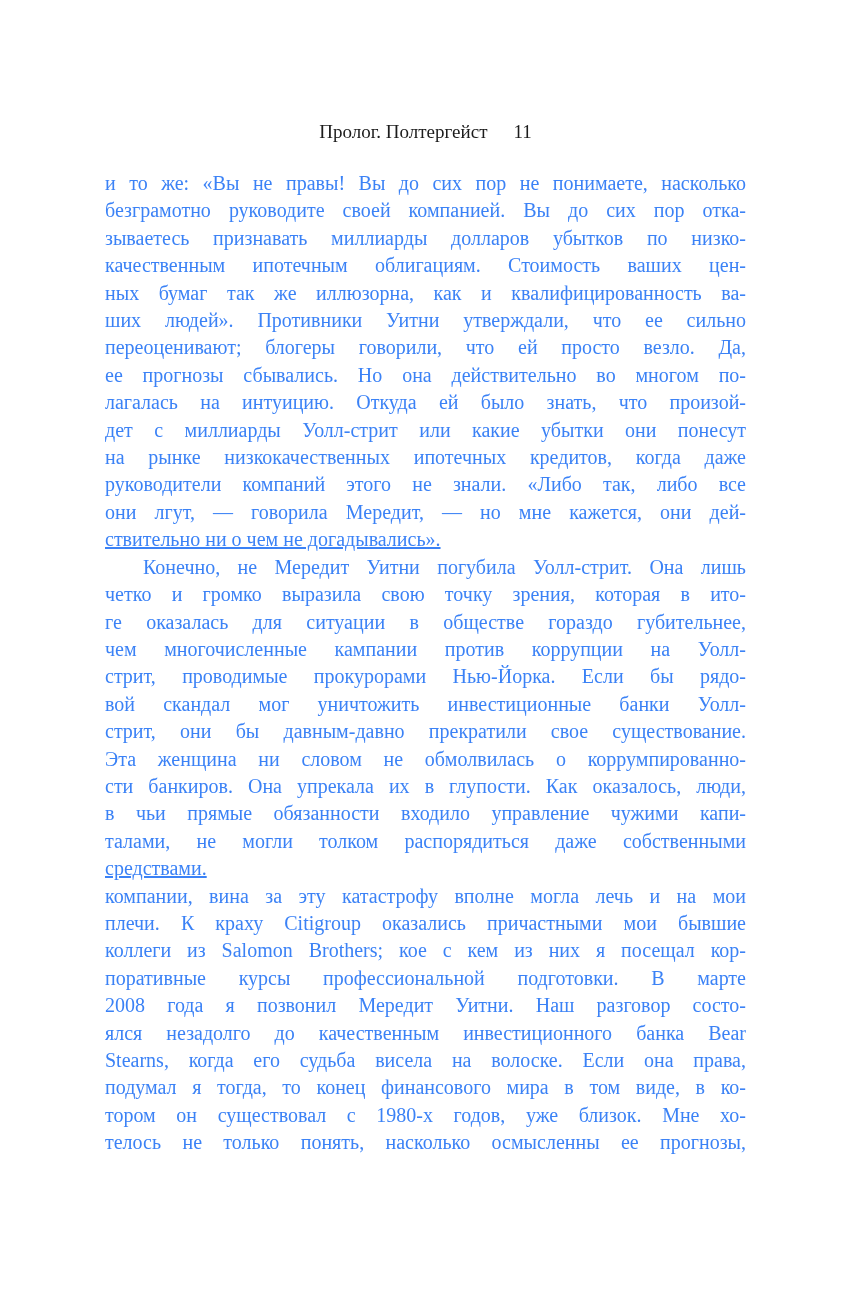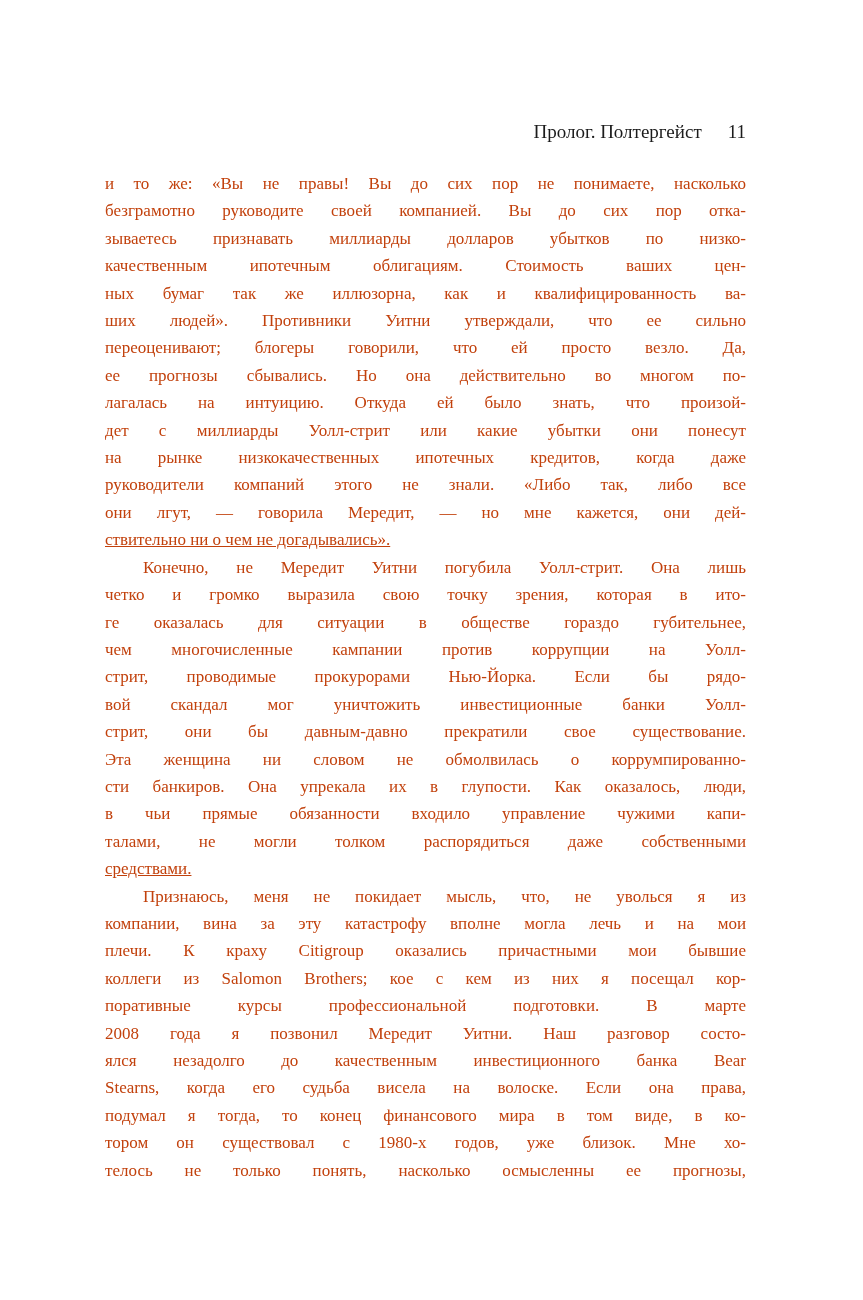--- a/index.html
+++ b/index.html
@@ -13,34 +13,34 @@
     height: 1300px;
     background: #ffffff;
     color: #1c1c1c;
     font-family: "Liberation Serif", "DejaVu Serif", serif;
     box-sizing: border-box;
     padding: 122px 117px 0 105px;
     overflow: hidden;
   }
   .running-header {
     display: flex;
-    justify-content: flex-end;
+    justify-content: center;
     align-items: baseline;
     font-size: 19px;
     line-height: 19px;
     margin-bottom: 29px;
     color: #1c1c1c;
   }
   .running-header .page-num {
     margin-left: 26px;
   }
   .text-block {
-    font-size: 17px;
+    font-size: 20px;
     line-height: 27.4px;
-    color: #c2410c;
+    color: #3b82f6;
   }
   .para {
     margin: 0;
     padding: 0;
   }
   .line {
     text-align: justify;
     text-align-last: justify;
     white-space: normal;
   }
@@ -90,21 +90,20 @@
       <div class="line">вой скандал мог уничтожить инвестиционные банки Уолл-</div>
       <div class="line">стрит, они бы давным-давно прекратили свое существование.</div>
       <div class="line">Эта женщина ни словом не обмолвилась о коррумпированно-</div>
       <div class="line">сти банкиров. Она упрекала их в глупости. Как оказалось, люди,</div>
       <div class="line">в чьи прямые обязанности входило управление чужими капи-</div>
       <div class="line">талами, не могли толком распорядиться даже собственными</div>
       <div class="line end">средствами.</div>
     </div>
 
     <div class="para">
-      <div class="line indent">Признаюсь, меня не покидает мысль, что, не уволься я из</div>
       <div class="line">компании, вина за эту катастрофу вполне могла лечь и на мои</div>
       <div class="line">плечи. К краху Citigroup оказались причастными мои бывшие</div>
       <div class="line">коллеги из Salomon Brothers; кое с кем из них я посещал кор-</div>
       <div class="line">поративные курсы профессиональной подготовки. В марте</div>
       <div class="line">2008 года я позвонил Мередит Уитни. Наш разговор состо-</div>
       <div class="line">ялся незадолго до качественным инвестиционного банка Bear</div>
       <div class="line">Stearns, когда его судьба висела на волоске. Если она права,</div>
       <div class="line">подумал я тогда, то конец финансового мира в том виде, в ко-</div>
       <div class="line">тором он существовал с 1980-х годов, уже близок. Мне хо-</div>
       <div class="line">телось не только понять, насколько осмысленны ее прогнозы,</div>

